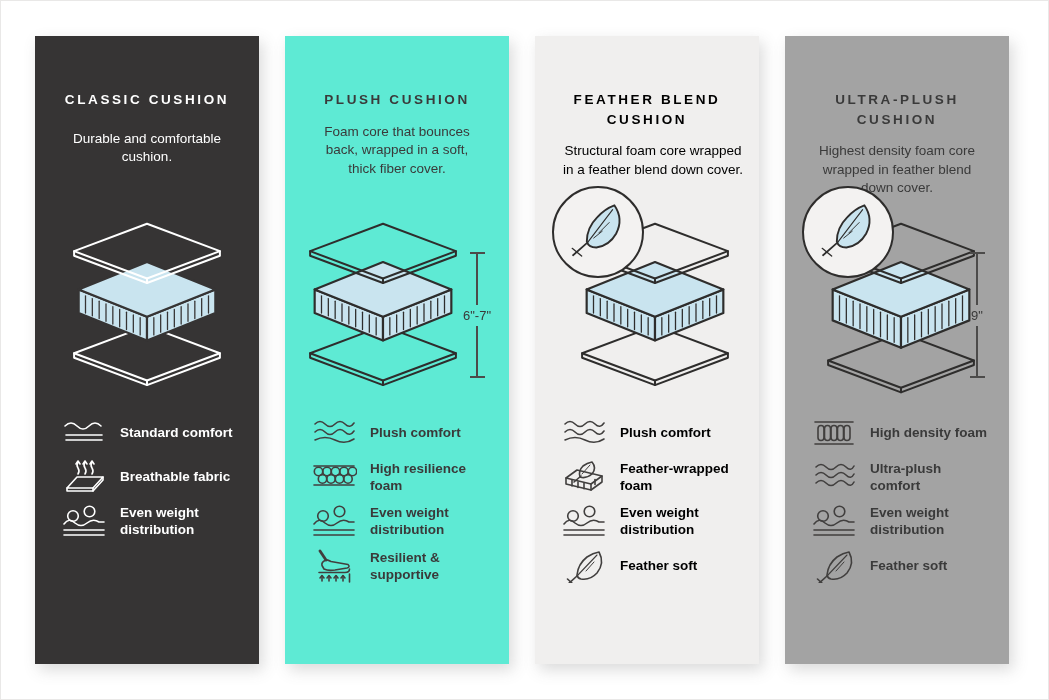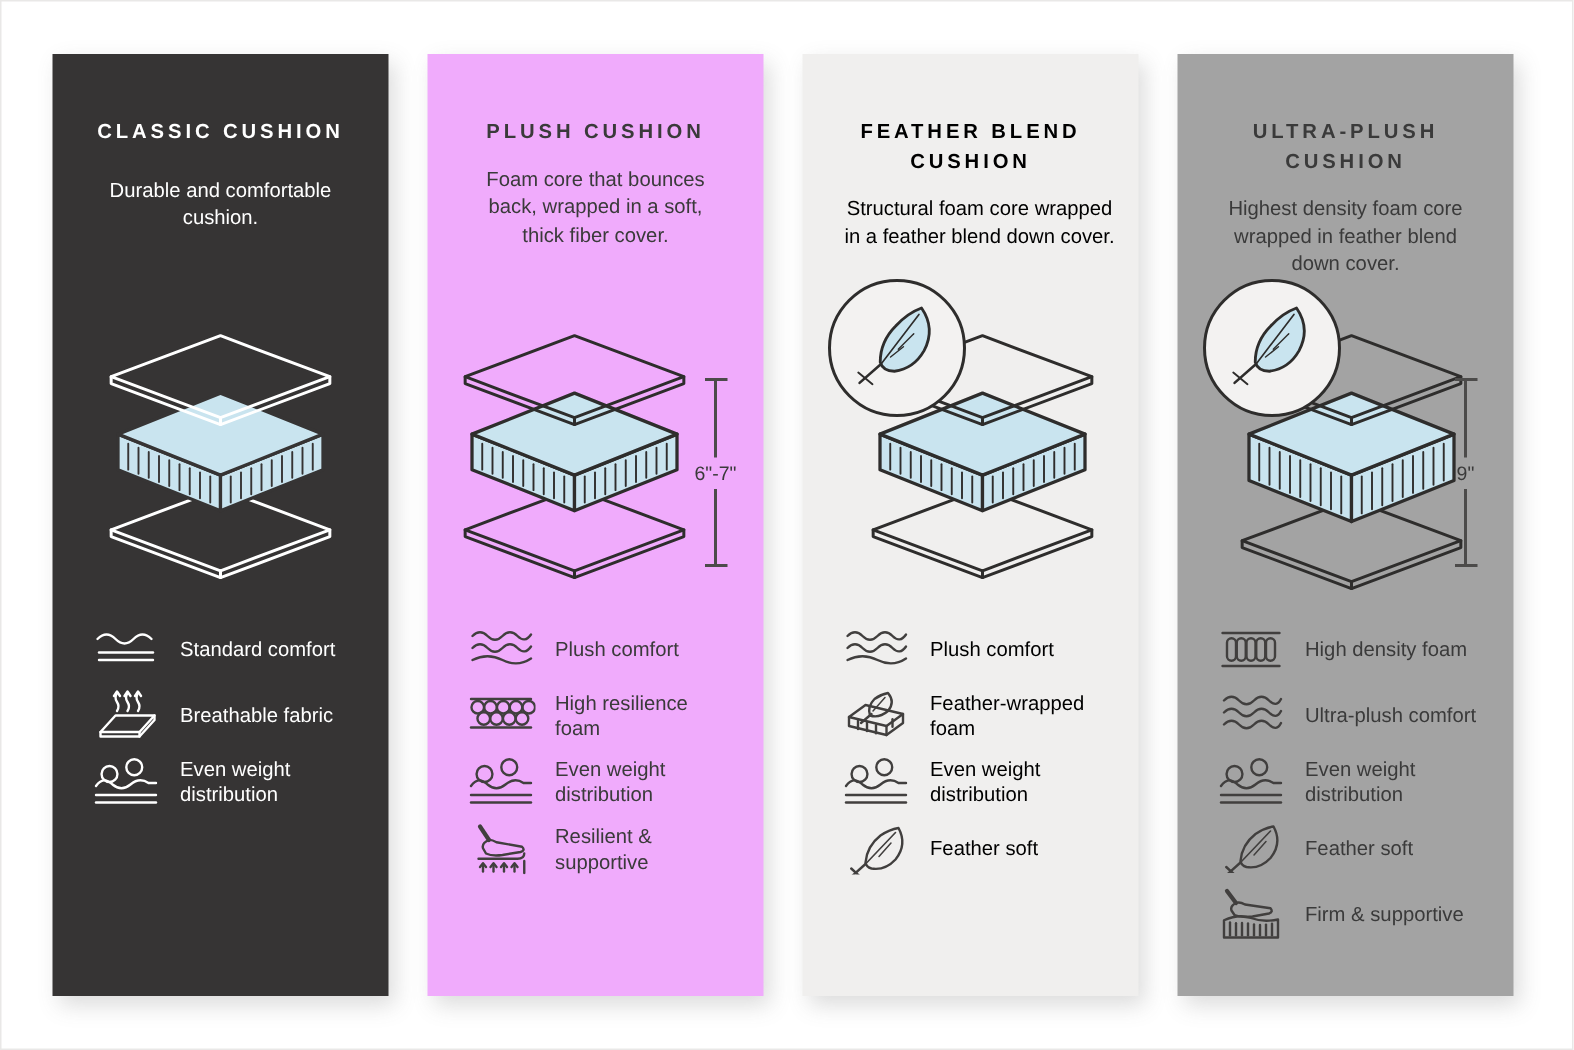--- a/index.html
+++ b/index.html
@@ -10,21 +10,21 @@
   .frame{position:absolute;inset:0;border:1px solid #e9e8e7;pointer-events:none;}
   .cards{
     position:absolute;top:36px;left:35px;display:flex;gap:26px;
   }
   .card{
     width:224px;height:628px;position:relative;box-sizing:border-box;
     padding:42px 14px 0;box-shadow:4px 6px 14px rgba(90,90,90,0.22);
   }
   .card-title{
     text-align:center;font-weight:bold;font-size:13.5px;letter-spacing:2.6px;
-    line-height:1.45;margin:0 auto;max-width:196px;
+    line-height:1.45;margin:12px auto;max-width:196px;
   }
   .card-desc{
     text-align:center;font-size:13.5px;line-height:1.38;margin:13px auto 0;
   }
   .card:nth-child(1) .card-desc{max-width:152px;margin-top:20px;}
   .card:nth-child(2) .card-desc{max-width:172px;}
   .card:nth-child(3) .card-desc{max-width:208px;margin-left:12px;}
   .card:nth-child(4) .card-desc{max-width:178px;}
   .illus{
     position:absolute;top:184px;left:0;width:100%;height:205px;
@@ -37,21 +37,21 @@
     position:absolute;top:150px;left:17px;width:88px;height:88px;border-radius:50%;
     border:2px solid #2e2d2c;background:#f3f2f1;display:flex;align-items:center;justify-content:center;
   }
   .measure{
     position:absolute;top:216px;right:10px;height:126px;width:44px;
     display:flex;flex-direction:column;align-items:center;
   }
   .measure .cap{width:15px;height:2px;background:#4c4b4a;flex:0 0 2px;}
   .measure .seg{width:2px;background:#4c4b4a;flex:1;}
   .measure .lbl{font-size:13px;color:#3a3a3a;padding:3px 0;white-space:nowrap;}
-  .features{position:absolute;top:380px;left:26px;right:6px;}
+  .features{position:absolute;top:380px;left:26px;right:6px;font-weight:bold;}
   .feature{display:flex;align-items:center;margin-bottom:10px;}
   .ficon{width:46px;height:34px;flex:0 0 46px;margin-right:13px;color:#413f3e;}
   .card.dark .ficon{color:#ffffff;}
   .flabel{font-size:13.5px;line-height:1.27;max-width:119px;}
 </style>
 </head>
 <body>
 
 <div class="frame"></div>
 <div class="cards" id="cards">
@@ -129,21 +129,21 @@
               <circle cx="28.5" cy="7.5" r="5.3"></circle>
               <path d="M3,20 Q8,13 14,19 Q20,24 26,19 Q32,14 38,18 L43,18"></path>
               <line x1="3" y1="26" x2="43" y2="26"></line>
               <line x1="3" y1="31" x2="43" y2="31"></line>
             </svg></span>
     <span class="flabel">Even weight distribution</span>
   </div>
 </div>
   </div>
 
-  <div class="card light" style="background: #f0abfc; color: rgb(58, 58, 58);">
+  <div class="card light" style="background: #5eead4; color: rgb(58, 58, 58);">
     <div class="card-title">PLUSH CUSHION</div>
     <div class="card-desc">Foam core that bounces back, wrapped in a soft, thick fiber cover.</div>
     <div class="illus">
       <span class="cushion"><svg width="164" height="178" viewBox="0 0 180 195" fill="none" stroke-linecap="round" stroke-linejoin="round">
     <g stroke="#2e2d2c" stroke-width="2.2">
       <path d="M10,146 L90,116 L170,146 L90,176 Z"></path>
       <path d="M10,146 L10,151 L90,181 L170,151 L170,146"></path>
       <path d="M90,176 L90,181"></path>
     </g>
     <g stroke="#2e2d2c" stroke-width="2.4" fill="#c9e4ef">
@@ -444,31 +444,15 @@
     <span class="ficon"><svg viewBox="0 0 46 34" width="46" height="34" fill="none" stroke="currentColor" stroke-width="1.6" stroke-linecap="round" stroke-linejoin="round">
               <path d="M38,3 Q44,14 36,24 Q29,31.5 20,30 Q16.5,29 16,26 Q17,15 26,8 Q32,4 38,3 Z"></path>
               <path d="M16,27 L36,6" stroke-width="1.1"></path>
               <path d="M25,22 L33,13" stroke-width="1"></path>
               <line x1="16" y1="27" x2="6" y2="36"></line>
               <line x1="6.5" y1="30" x2="13" y2="36"></line>
             </svg></span>
     <span class="flabel">Feather soft</span>
   </div>
 
-  <div class="feature">
-    <span class="ficon"><svg viewBox="0 0 46 34" width="46" height="34" fill="none" stroke="currentColor" stroke-width="1.6" stroke-linecap="round" stroke-linejoin="round">
-              <path d="M7,2 L13,10" stroke-width="2.8"></path>
-              <path d="M13,10 Q9,12 10,15 L12,18 Q17,20 24,19 L35,17 Q38,16 36,13.5 L19,11 Q15.5,9 13,10 Z"></path>
-              <path d="M5,33 L5,21.5 Q15,17 23,20 Q31,23 41,21 L41,33 Z"></path>
-              <line x1="9" y1="23" x2="9" y2="31.5"></line>
-              <line x1="13" y1="23.5" x2="13" y2="31.5"></line>
-              <line x1="17" y1="23.3" x2="17" y2="31.5"></line>
-              <line x1="21" y1="23.6" x2="21" y2="31.5"></line>
-              <line x1="25" y1="24.3" x2="25" y2="31.5"></line>
-              <line x1="29" y1="24.6" x2="29" y2="31.5"></line>
-              <line x1="33" y1="24.4" x2="33" y2="31.5"></line>
-              <line x1="37" y1="23.8" x2="37" y2="31.5"></line>
-            </svg></span>
-    <span class="flabel">Firm &amp; supportive</span>
-  </div>
 </div>
   </div>
 </div>
 
 </body></html>

